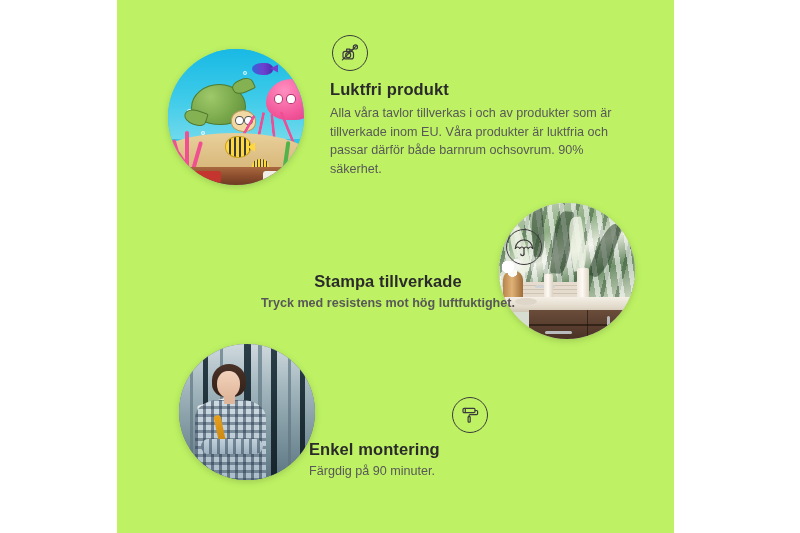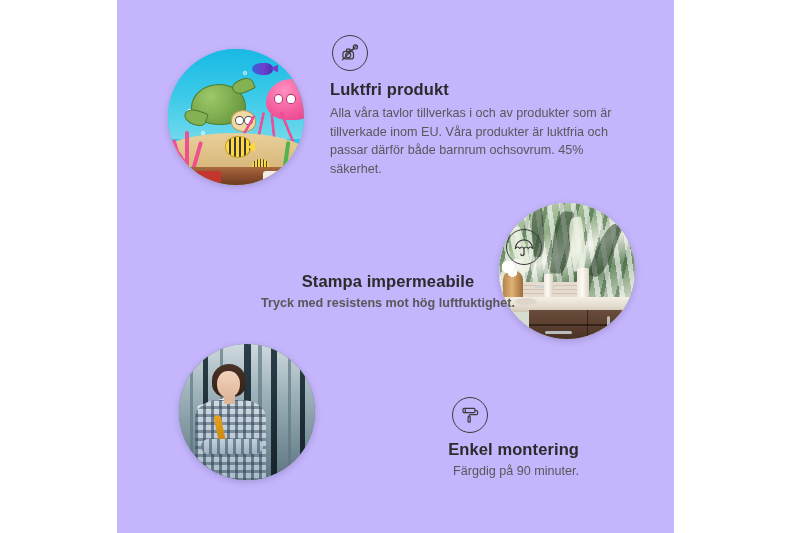--- a/index.html
+++ b/index.html
@@ -19,21 +19,21 @@
     background: #ffffff;
   }
 
   
   #panel {
     position: absolute;
     left: 117px;
     top: 0px;
     width: 557px;
     height: 533px;
-    background: #c4b5fd;
+    background: #bef264;
     overflow: hidden;
   }
 
   
   .photo {
     position: absolute;
     border-radius: 50%;
     overflow: hidden;
     box-shadow: 0 2px 7px rgba(0,0,0,0.17);
   }
@@ -311,21 +311,21 @@
   #feature-odour .f-title { margin-top: 9px; }
   #feature-odour .f-body  { margin-top: 5px; width: 300px; }
 
   
   #feature-water { left: 96px; top: 229px; width: 350px; text-align: center; }
   #feature-water .icon-circle { margin: 0 0 0 auto; margin-right: 21px; }
   #feature-water .f-title { margin-top: 7px; }
   #feature-water .f-body  { margin-top: 3px; font-weight: bold; }
 
   
-  #feature-mount { left: 192px; top: 397px; width: 270px; text-align: right; }
+  #feature-mount { left: 192px; top: 397px; width: 270px; text-align: left; }
   #feature-mount .icon-circle { margin: 0 auto 0 143px; }
   #feature-mount .f-title { margin-top: 7px; }
   #feature-mount .f-body  { margin-top: 3px; }
 </style>
 </head>
 <body>
 
 <div id="stage">
   <div id="panel">
 
@@ -404,33 +404,33 @@
         <svg width="24" height="24" viewBox="0 0 24 24" fill="none" stroke="#3b3b3b" stroke-width="1.2" stroke-linecap="round" stroke-linejoin="round">
           <path d="M7.2 10.4h6.1a2.2 2.2 0 0 1 2.2 2.2v3.1a2.2 2.2 0 0 1-2.2 2.2H7.2A2.2 2.2 0 0 1 5 15.7v-3.1a2.2 2.2 0 0 1 2.2-2.2Z"></path>
           <path d="M8.6 10.4V8.2h3.3v2.2"></path>
           <path d="M11.9 8.8h2.6l1.6-1.8"></path>
           <circle cx="17.4" cy="5.9" r="2.1"></circle>
           <circle cx="10.2" cy="14.2" r="2.5"></circle>
           <line x1="4.4" y1="18.9" x2="18.6" y2="4.7"></line>
         </svg>
       </div>
       <div class="f-title">Luktfri produkt</div>
-      <div class="f-body">Alla våra tavlor tillverkas i och av produkter som är tillverkade inom EU. Våra produkter är luktfria och passar därför både barnrum ochsovrum. 45% säkerhet.</div>
+      <div class="f-body">Alla våra tavlor tillverkas i och av produkter som är tillverkade inom EU. Våra produkter är luktfria och passar därför både barnrum ochsovrum. 90% säkerhet.</div>
     </div>
 
     <div class="feature" id="feature-water">
       <div class="icon-circle">
         <svg width="24" height="24" viewBox="0 0 24 24" fill="none" stroke="#3b3b3b" stroke-width="1.2" stroke-linecap="round" stroke-linejoin="round">
           <path d="M3.4 13.4a8.6 8.6 0 0 1 17.2 0"></path>
           <path d="M3.4 13.4c1.4-1.9 2.9-1.9 4.3 0 1.4-1.9 2.9-1.9 4.3 0 1.4-1.9 2.9-1.9 4.3 0 1.4-1.9 2.9-1.9 4.3 0"></path>
           <line x1="12" y1="13.4" x2="12" y2="19"></line>
           <path d="M12 19a1.6 1.6 0 0 1-3.2 0"></path>
         </svg>
       </div>
-      <div class="f-title">Stampa impermeabile</div>
+      <div class="f-title">Stampa tillverkade</div>
       <div class="f-body">Tryck med resistens mot hög luftfuktighet.</div>
     </div>
 
     <div class="feature" id="feature-mount">
       <div class="icon-circle">
         <svg width="24" height="24" viewBox="0 0 24 24" fill="none" stroke="#3b3b3b" stroke-width="1.2" stroke-linecap="round" stroke-linejoin="round">
           <rect x="5" y="5.4" width="12" height="4.2" rx="1.1"></rect>
           <path d="M17 7.5h1.6a1 1 0 0 1 1 1v2.1a1 1 0 0 1-1 1h-6.5a1 1 0 0 0-1 1v1.1"></path>
           <rect x="10.1" y="13.7" width="2.1" height="5.4" rx="0.6"></rect>
           <line x1="7.3" y1="5.4" x2="7.3" y2="9.6"></line>

